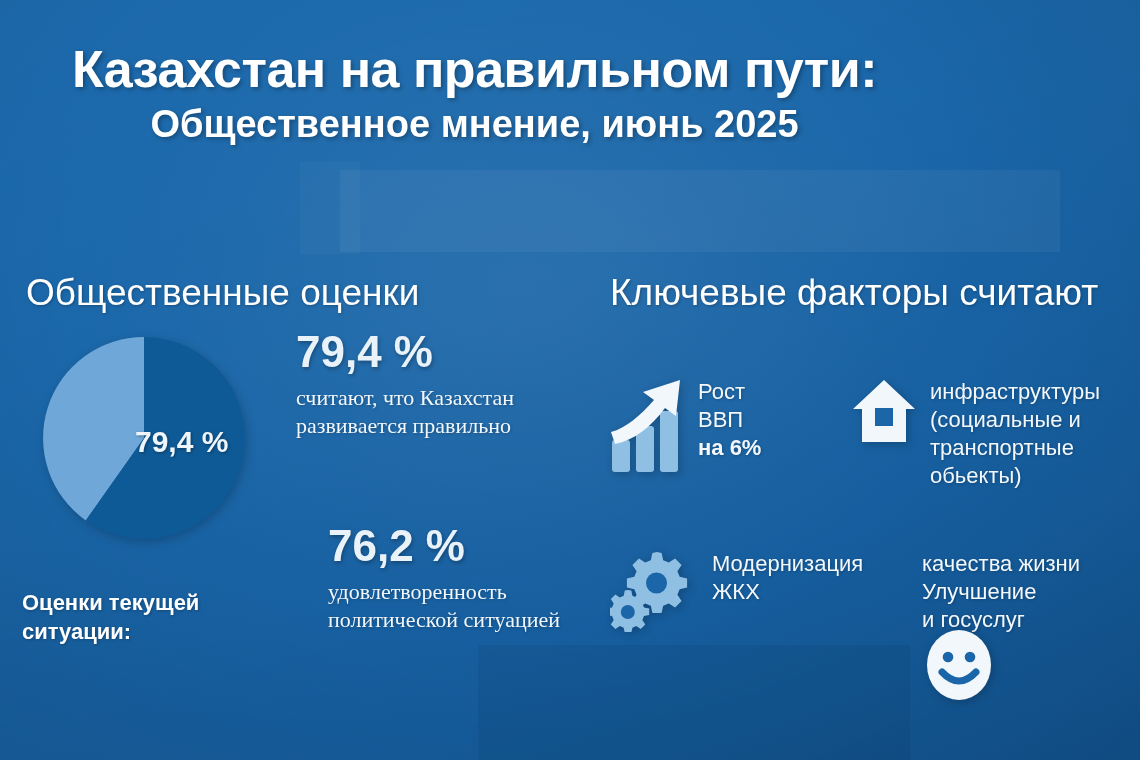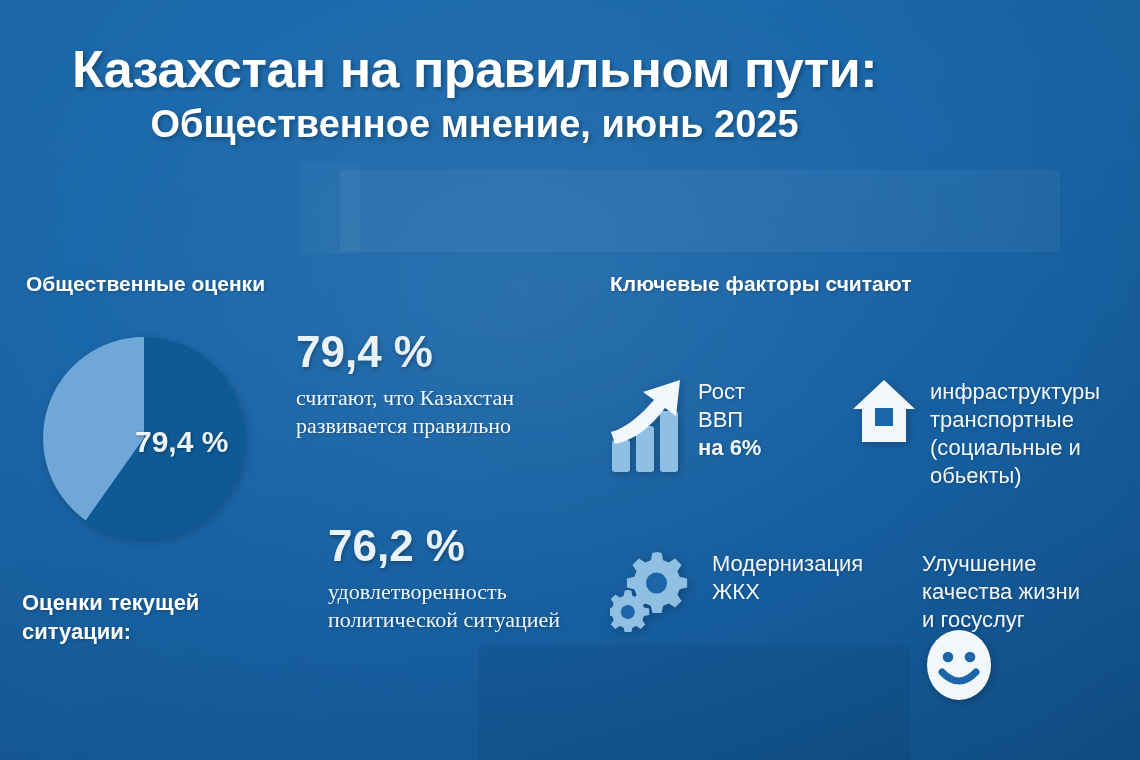--- a/index.html
+++ b/index.html
@@ -60,22 +60,22 @@
     font-size: 38px;
     font-weight: bold;
     line-height: 1.15;
     margin-top: 6px;
     text-shadow: 2px 2px 4px rgba(0,0,0,0.30);
   }
 
   
   .sec-head {
     position: absolute;
-    font-size: 21px;
-    font-weight: bold;
+    font-size: 37px;
+    font-weight: normal;
     white-space: nowrap;
     text-shadow: 1px 1px 3px rgba(0,0,0,0.25);
   }
   #sec-head-left  { left: 26px;  top: 272px; }
   #sec-head-right { left: 610px; top: 272px; }
 
   
   #pie-block { position: absolute; left: 43px; top: 337px; width: 202px; height: 202px; }
   #pie-svg { display: block; filter: drop-shadow(2px 3px 5px rgba(0,0,0,0.20)); }
   .pie-label {
@@ -190,22 +190,22 @@
 
   <div class="factor" id="factor-1">
     <div class="factor-icon">
       <svg class="icon" width="64" height="70" viewBox="0 0 64 70">
         <path d="M32 2 L63 31 L54 31 L54 64 L10 64 L10 31 L1 31 Z" fill="#f2f7fb"></path>
         <rect x="23" y="30" width="18" height="18" fill="#1a66a8"></rect>
       </svg>
     </div>
     <div class="factor-text">
       <span class="ln">инфраструктуры</span>
+      <span class="ln">(социальные и</span>
       <span class="ln">транспортные</span>
-      <span class="ln">(социальные и</span>
       <span class="ln">обьекты)</span>
     </div>
   </div>
 
   <div class="factor" id="factor-2">
     <div class="factor-icon">
       <svg class="icon" width="80" height="82" viewBox="0 0 80 82">
         <g fill="#8fbfe3">
           <path d="M47 2 l4.6 .9 1.6 7.4 5.6 2.3 6.3-4.2 6.5 6.5-4.2 6.3 2.3 5.6 7.4 1.6 0 9.2-7.4 1.6-2.3 5.6 4.2 6.3-6.5 6.5-6.3-4.2-5.6 2.3-1.6 7.4-9.2 0-1.6-7.4-5.6-2.3-6.3 4.2-6.5-6.5 4.2-6.3-2.3-5.6-7.4-1.6 0-9.2 7.4-1.6 2.3-5.6-4.2-6.3 6.5-6.5 6.3 4.2 5.6-2.3 1.6-7.4z"></path>
           <circle cx="46.5" cy="33" r="10.5" fill="#1a66a8"></circle>
@@ -215,22 +215,22 @@
       </svg>
     </div>
     <div class="factor-text">
       <span class="ln">Модернизация</span>
       <span class="ln">ЖКХ</span>
     </div>
   </div>
 
   <div class="factor" id="factor-3">
     <div class="factor-text">
+      <span class="ln">качества жизни</span>
       <span class="ln">Улучшение</span>
-      <span class="ln">качества жизни</span>
       <span class="ln">и госуслуг</span>
     </div>
   </div>
 
   <div id="smiley-block">
     <svg class="icon" width="70" height="74" viewBox="0 0 70 74">
       <ellipse cx="35" cy="37" rx="32" ry="35" fill="#f2f7fb"></ellipse>
       <circle cx="24" cy="29" r="5.3" fill="#1a66a8"></circle>
       <circle cx="46" cy="29" r="5.3" fill="#1a66a8"></circle>
       <path d="M18 44 Q35 62 52 44" stroke="#1a66a8" stroke-width="7" fill="none" stroke-linecap="round"></path>

